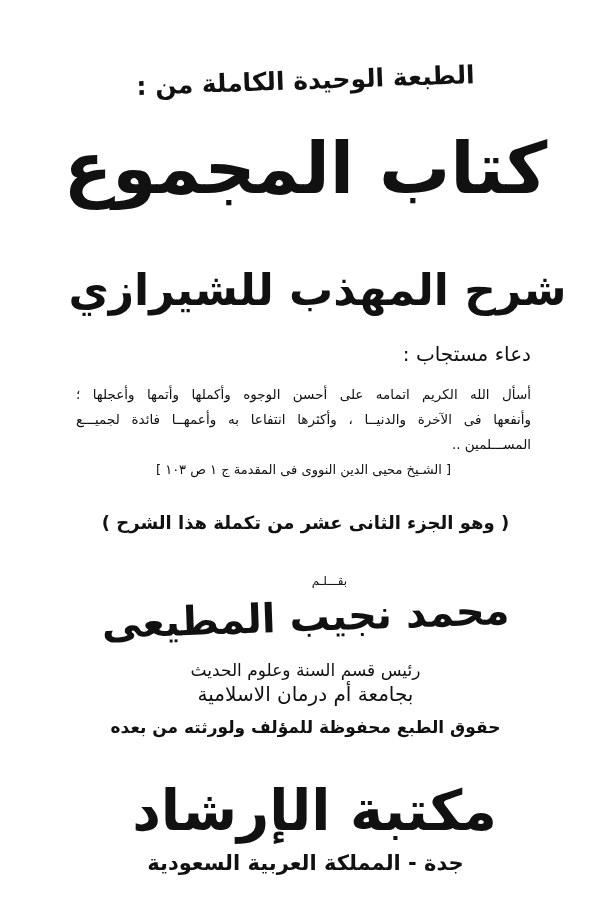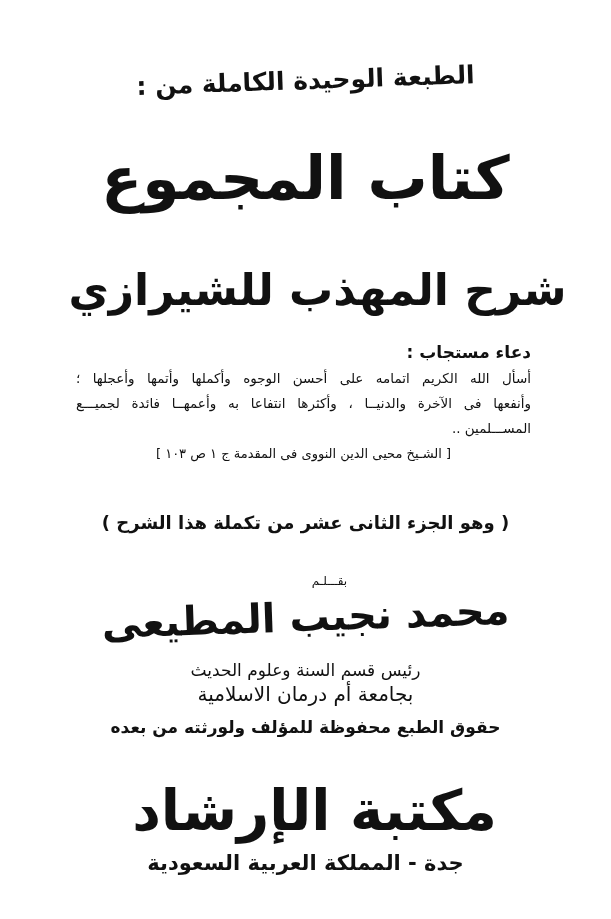--- a/index.html
+++ b/index.html
@@ -21,46 +21,46 @@
   .abs{position:absolute;left:0;right:0;text-align:center;}
 
   .edition-note{
     top:66px;
     font-size:25px;
     font-weight:bold;
     transform:rotate(-2deg);
     letter-spacing:1px;
   }
   .book-title{
-    top:133px;
-    font-size:60px;
+    top:116px;
+    font-size:71px;
     font-weight:bold;
     line-height:1.5;
     letter-spacing:2px;
   }
   .book-subtitle{
     top:264px;
     font-size:44px;
     font-weight:bold;
     letter-spacing:1px;
     padding-left:24px;
   }
 
   .dua-block{
     position:absolute;
     top:342px;
     right:80px;
     width:455px;
     text-align:right;
   }
   .dua-heading{
-    font-size:17px;
-    font-weight:bold;
+    font-size:20px;
+    font-weight:normal;
     padding-left:4px;
-    margin-bottom:4px;
+    margin-bottom:16px;
   }
   .dua-line{
     font-size:13.5px;
     line-height:25px;
     text-align:justify;
     text-align-last:justify;
   }
   .dua-line.last{
     text-align:left;
     text-align-last:right;

